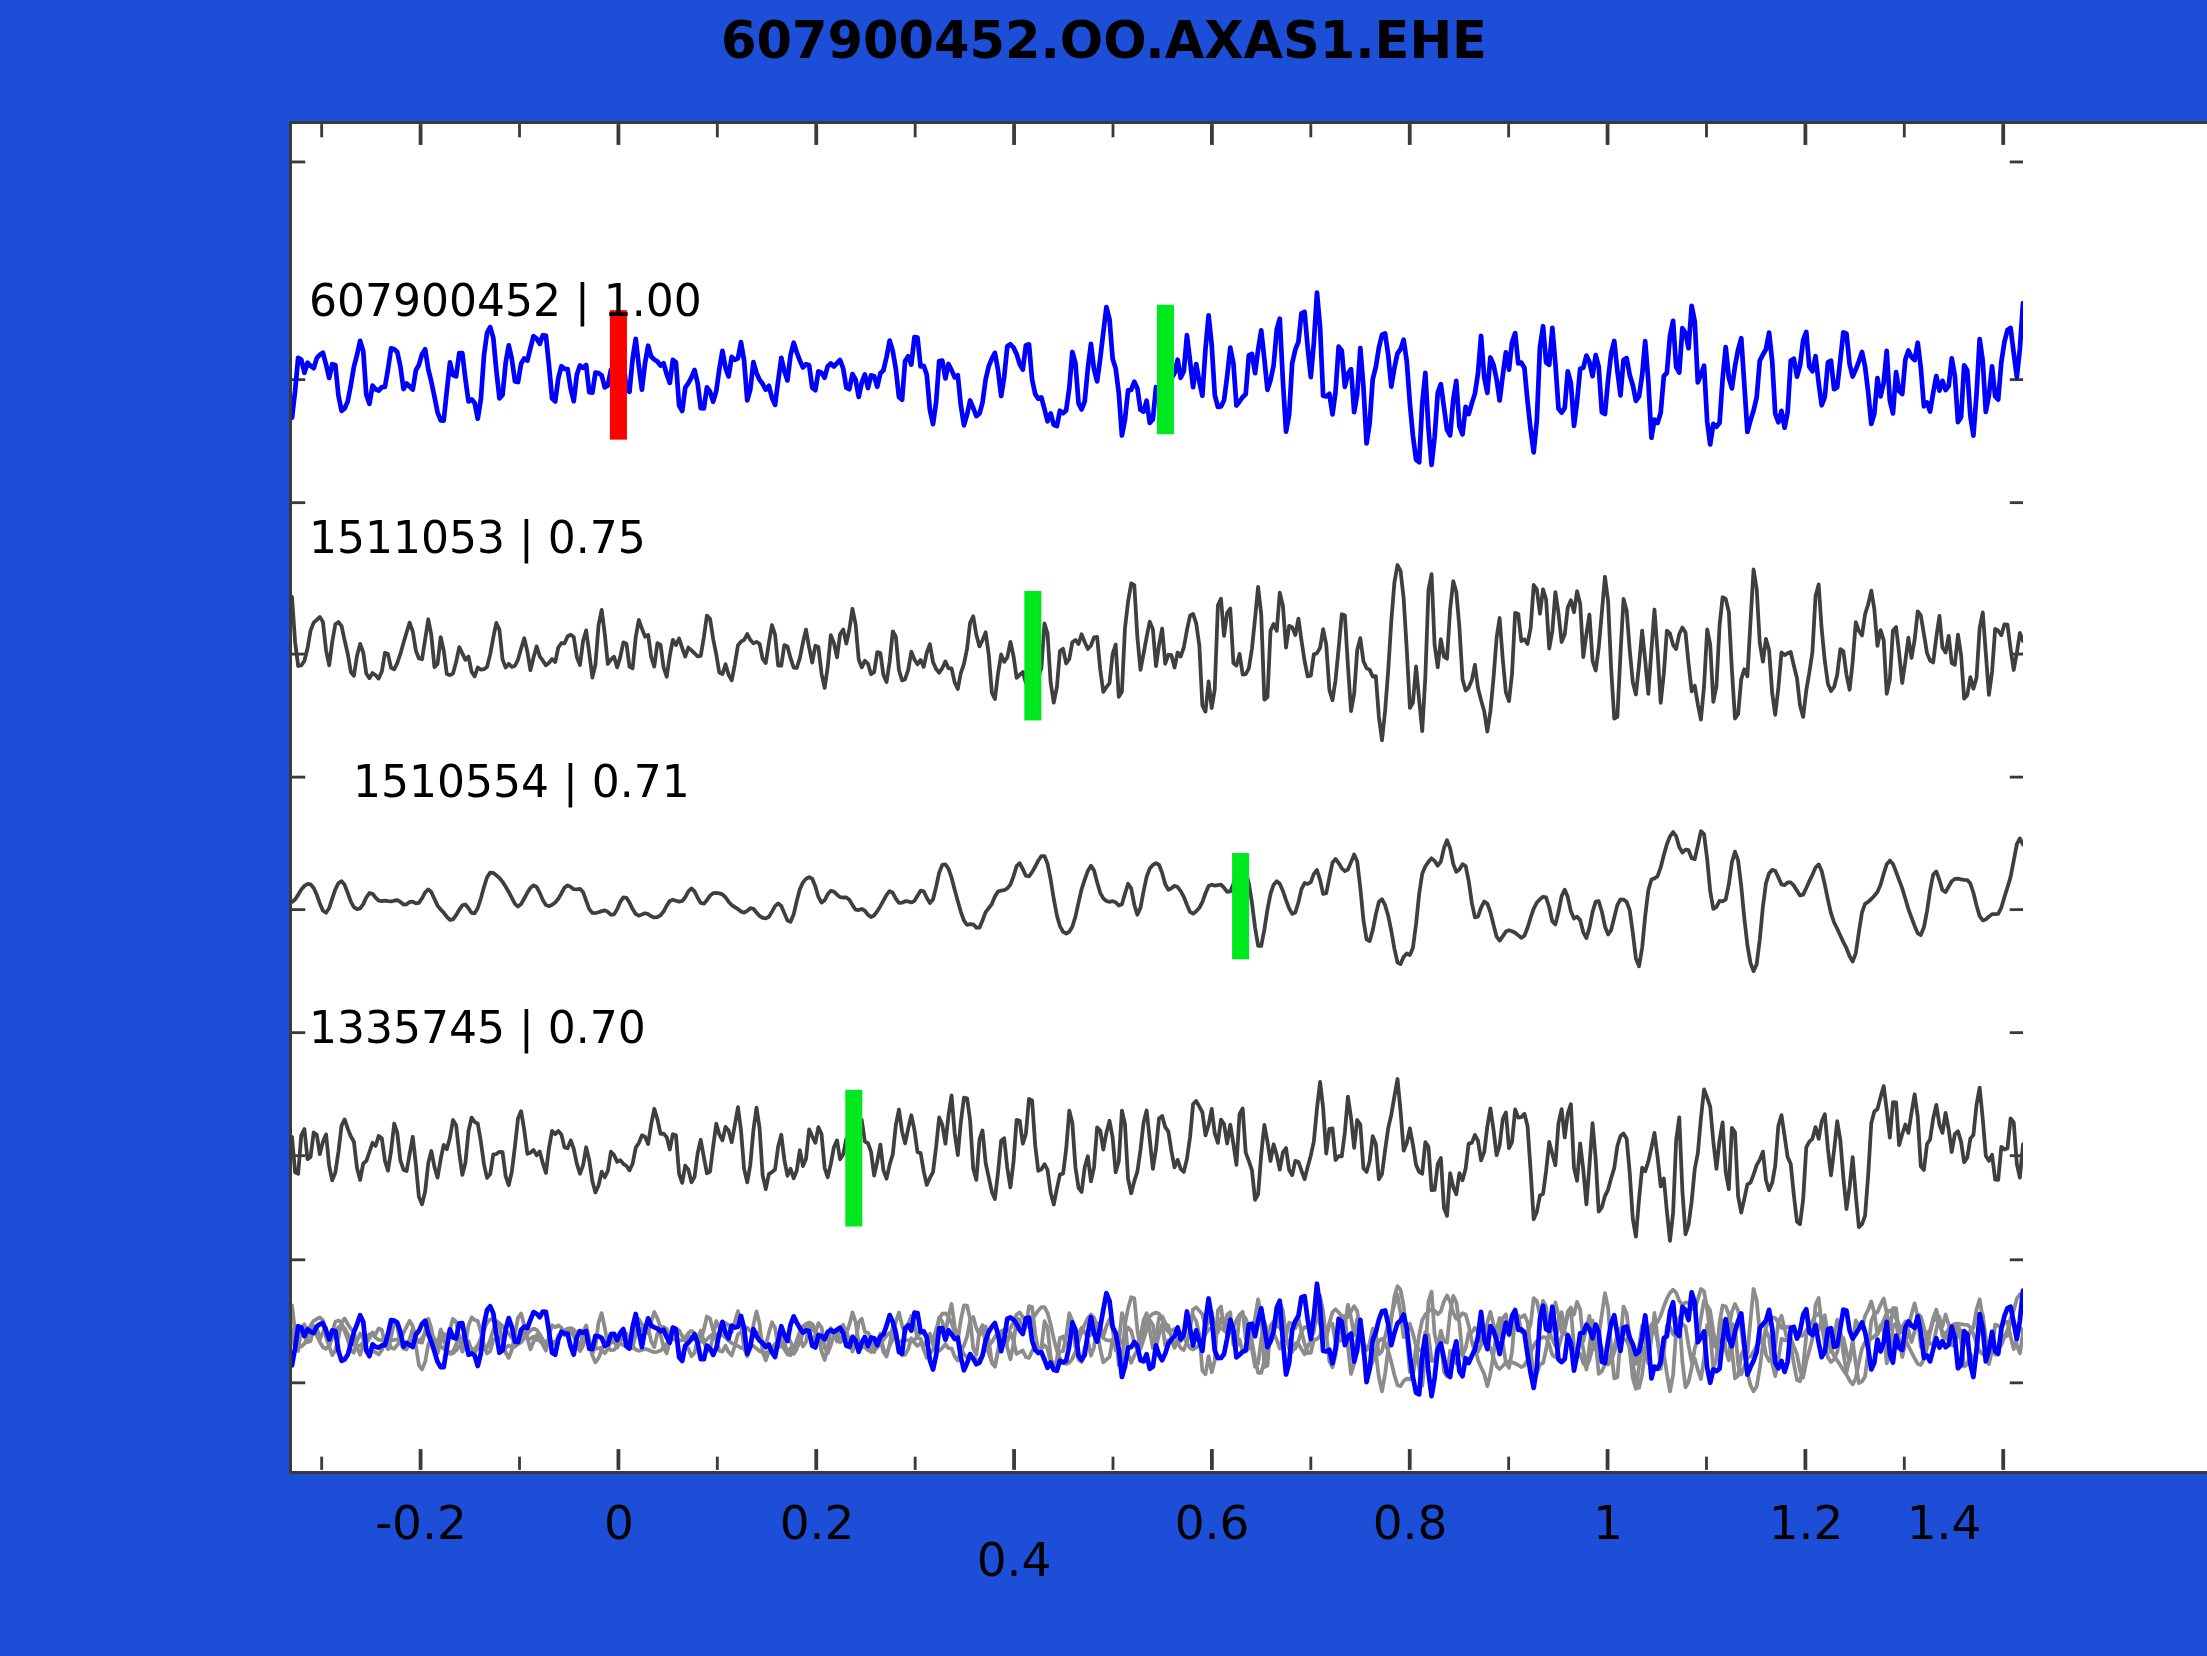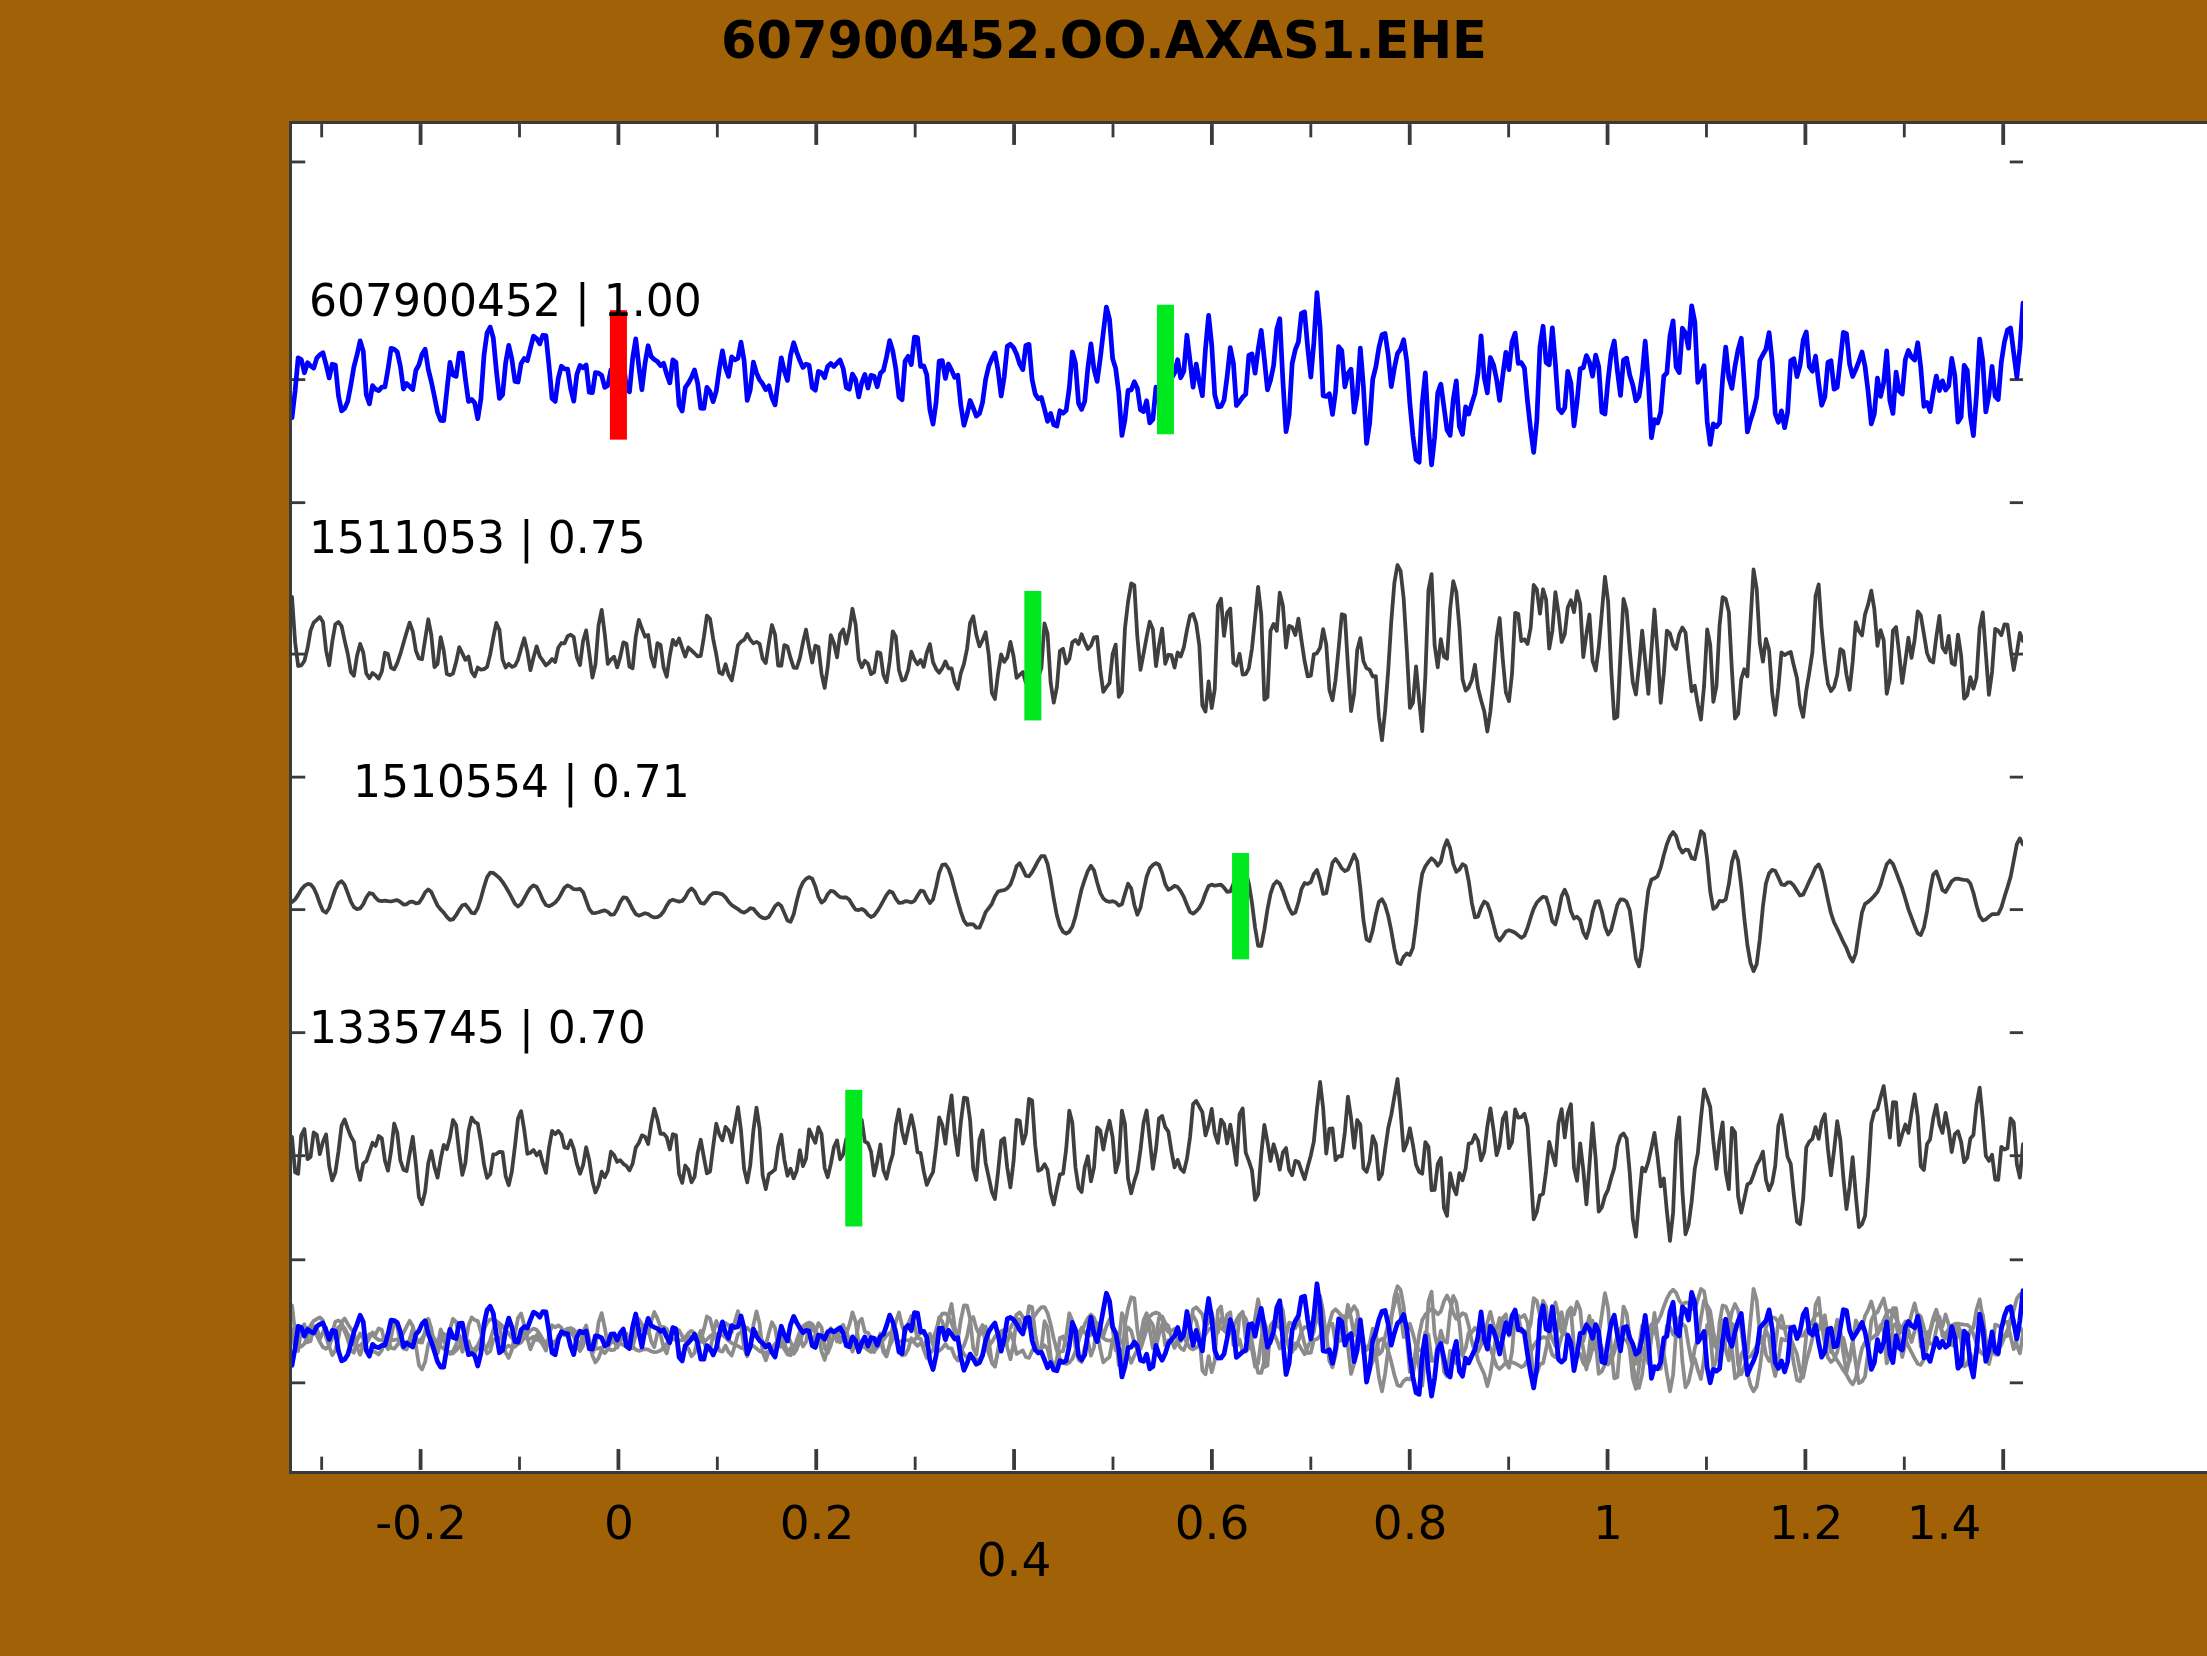--- a/index.html
+++ b/index.html
@@ -1,18 +1,18 @@
 <!DOCTYPE html>
 <html style="font-size:15px"><head>
 <meta charset="utf-8">
 <style>
   html,body{margin:0;padding:0;background:#ffffff;}
   body{width:2208px;height:1656px;font-family:"DejaVu Sans",sans-serif;overflow:hidden;}
 
-  #figure{position:relative;width:2208px;height:1656px;background:#a16207;}
+  #figure{position:relative;width:2208px;height:1656px;background:#1d4ed8;}
 
   #chart-title{
     position:absolute;left:0;top:11.4px;width:2208px;text-align:center;
     font-size:51px;font-weight:600;color:#000;letter-spacing:0px;
     font-family:"DejaVu Sans",sans-serif;
   }
 
   #plot-frame{
     position:absolute;left:289px;top:121px;width:2078px;height:1353px;
     border:3.8px solid #3a3a3a;box-sizing:border-box;background:#fff;

